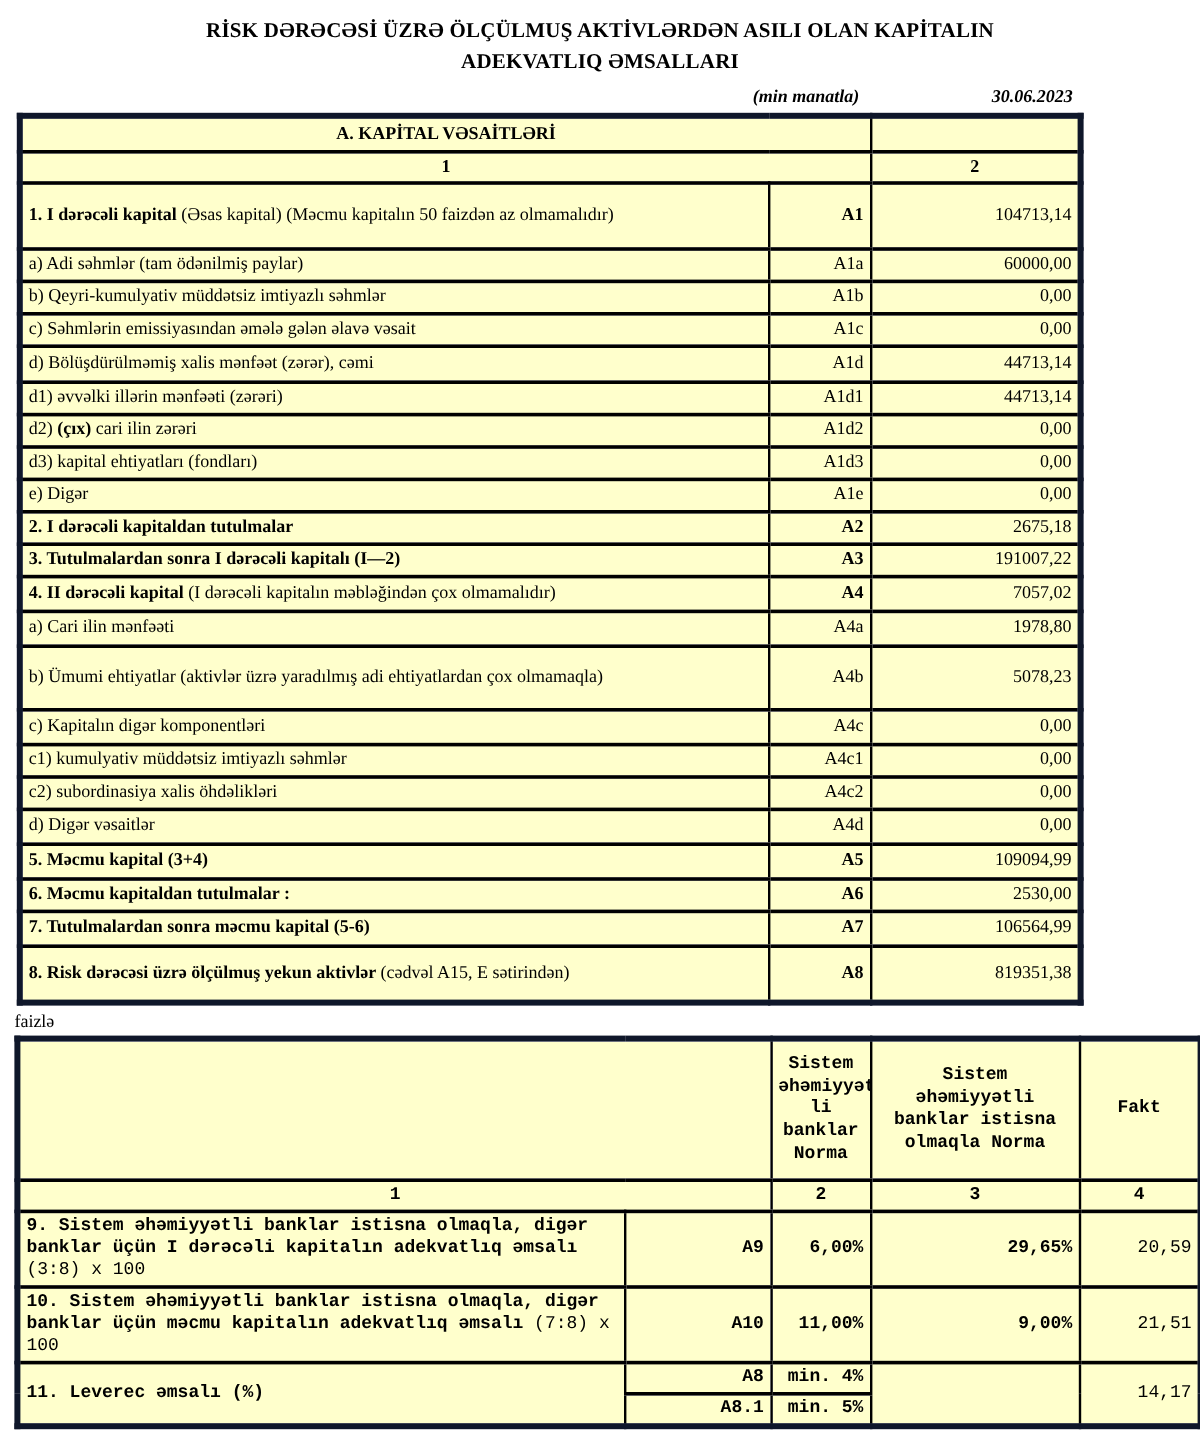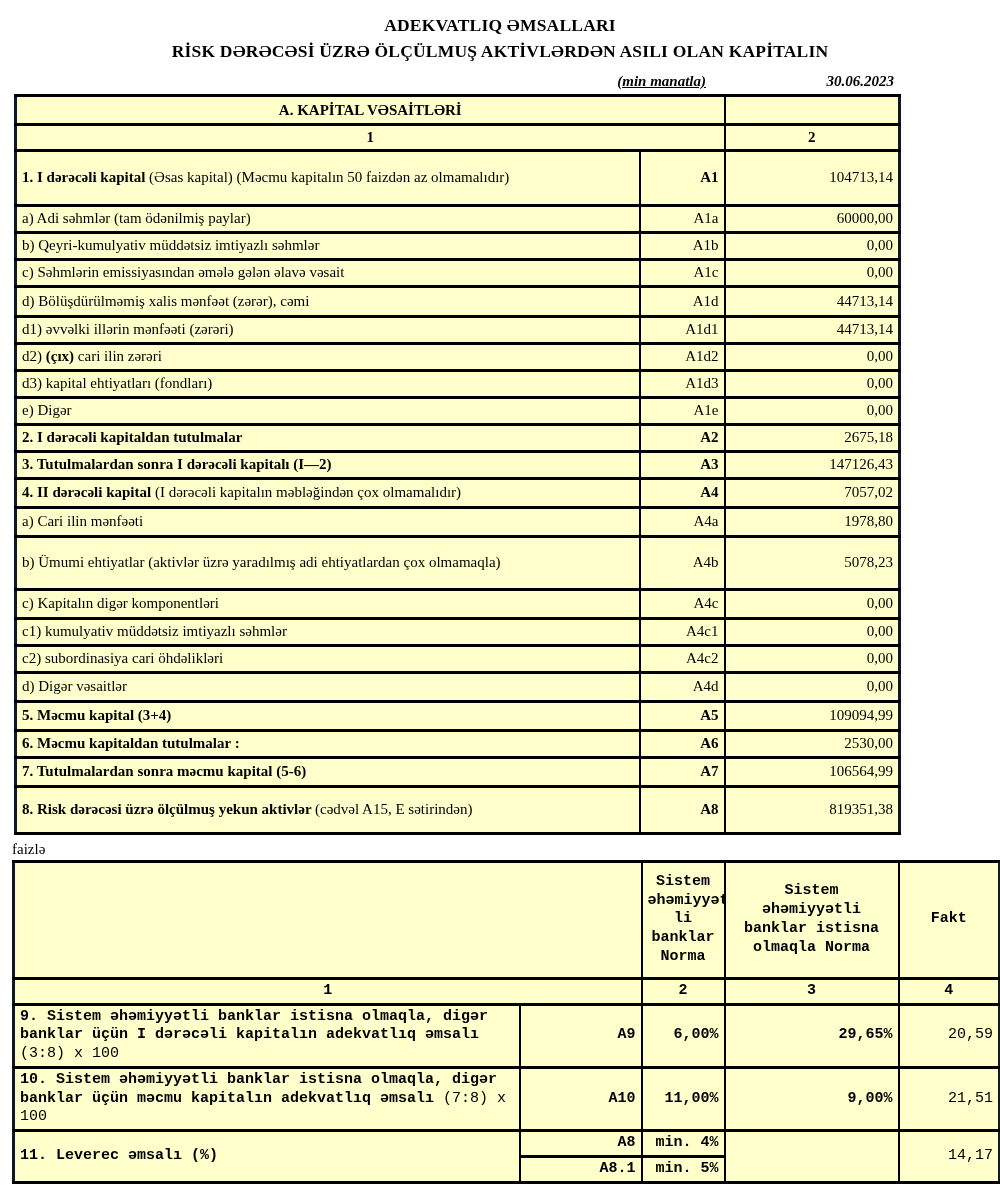--- a/index.html
+++ b/index.html
@@ -20,27 +20,27 @@
     line-height: 26px;
     letter-spacing: 0.2px;
   }
 
   .notes-row {
     position: relative;
     margin: 9px 0 0 14px;
     width: 884px; height: 21px;
     font-size: 15px;
   }
-  .unit-note { position: absolute; right: 192px; font-style: italic; font-weight: bold; text-decoration: underline; }
+  .unit-note { position: absolute; right: 182px; font-style: italic; font-weight: bold; }
   .report-date { position: absolute; right: 4px; font-style: italic; font-weight: bold; }
 
   table.tbl {
     border-collapse: collapse;
     table-layout: fixed;
-    border: 3px solid #0f172a;
+    border: 5px solid #0f172a;
   }
   table.tbl td {
     border: 2px solid #000;
     border-top-width: 3px;
     border-bottom-width: 3px;
     background: #FFFFCC;
     font-size: 15px;
     line-height: 1.25;
     padding: 2px 5px;
     vertical-align: middle;
@@ -75,22 +75,22 @@
     box-sizing: border-box;
     font-size: 15px;
   }
 </style>
 </head>
 <body>
 
 <div class="page">
 
   <div class="title">
+    <div>RİSK DƏRƏCƏSİ ÜZRƏ ÖLÇÜLMUŞ AKTİVLƏRDƏN ASILI OLAN KAPİTALIN</div>
     <div>ADEKVATLIQ ƏMSALLARI</div>
-    <div>RİSK DƏRƏCƏSİ ÜZRƏ ÖLÇÜLMUŞ AKTİVLƏRDƏN ASILI OLAN KAPİTALIN</div>
   </div>
 
   <div class="notes-row">
     <span class="unit-note">(min manatla)</span>
     <span class="report-date">30.06.2023</span>
   </div>
 
   <table class="tbl tbl1">
     <colgroup>
       <col style="width:624px">
@@ -153,21 +153,21 @@
           <td class="cell-val">0,00</td>
         </tr>
         <tr class="data-row" style="height: 27px;">
           <td class="cell-label ind0"><span class="b">2. I dərəcəli kapitaldan  tutulmalar</span></td>
           <td class="c b">A2</td>
           <td class="cell-val">2675,18</td>
         </tr>
         <tr class="data-row" style="height: 27px;">
           <td class="cell-label ind0"><span class="b">3. Tutulmalardan  sonra I dərəcəli kapitalı (I—2)</span></td>
           <td class="c b">A3</td>
-          <td class="cell-val">147126,43</td>
+          <td class="cell-val">191007,22</td>
         </tr>
         <tr class="data-row" style="height: 29px;">
           <td class="cell-label ind0"><span class="b">4. II dərəcəli  kapital </span><span>(I dərəcəli  kapitalın  məbləğindən çox olmamalıdır)</span></td>
           <td class="c b">A4</td>
           <td class="cell-val">7057,02</td>
         </tr>
         <tr class="data-row" style="height: 29px;">
           <td class="cell-label ind1"><span>a) Cari ilin mənfəəti</span></td>
           <td class="c">A4a</td>
           <td class="cell-val">1978,80</td>
@@ -181,21 +181,21 @@
           <td class="cell-label ind1"><span>c)  Kapitalın digər komponentləri</span></td>
           <td class="c">A4c</td>
           <td class="cell-val">0,00</td>
         </tr>
         <tr class="data-row" style="height: 27px;">
           <td class="cell-label ind2"><span>c1) kumulyativ müddətsiz imtiyazlı səhmlər</span></td>
           <td class="c">A4c1</td>
           <td class="cell-val">0,00</td>
         </tr>
         <tr class="data-row" style="height: 27px;">
-          <td class="cell-label ind2"><span>c2) subordinasiya cari öhdəlikləri</span></td>
+          <td class="cell-label ind2"><span>c2) subordinasiya xalis öhdəlikləri</span></td>
           <td class="c">A4c2</td>
           <td class="cell-val">0,00</td>
         </tr>
         <tr class="data-row" style="height: 29px;">
           <td class="cell-label ind1"><span>d) Digər vəsaitlər</span></td>
           <td class="c">A4d</td>
           <td class="cell-val">0,00</td>
         </tr>
         <tr class="data-row" style="height: 29px;">
           <td class="cell-label ind0"><span class="b">5. Məcmu kapital (3+4)</span></td>

